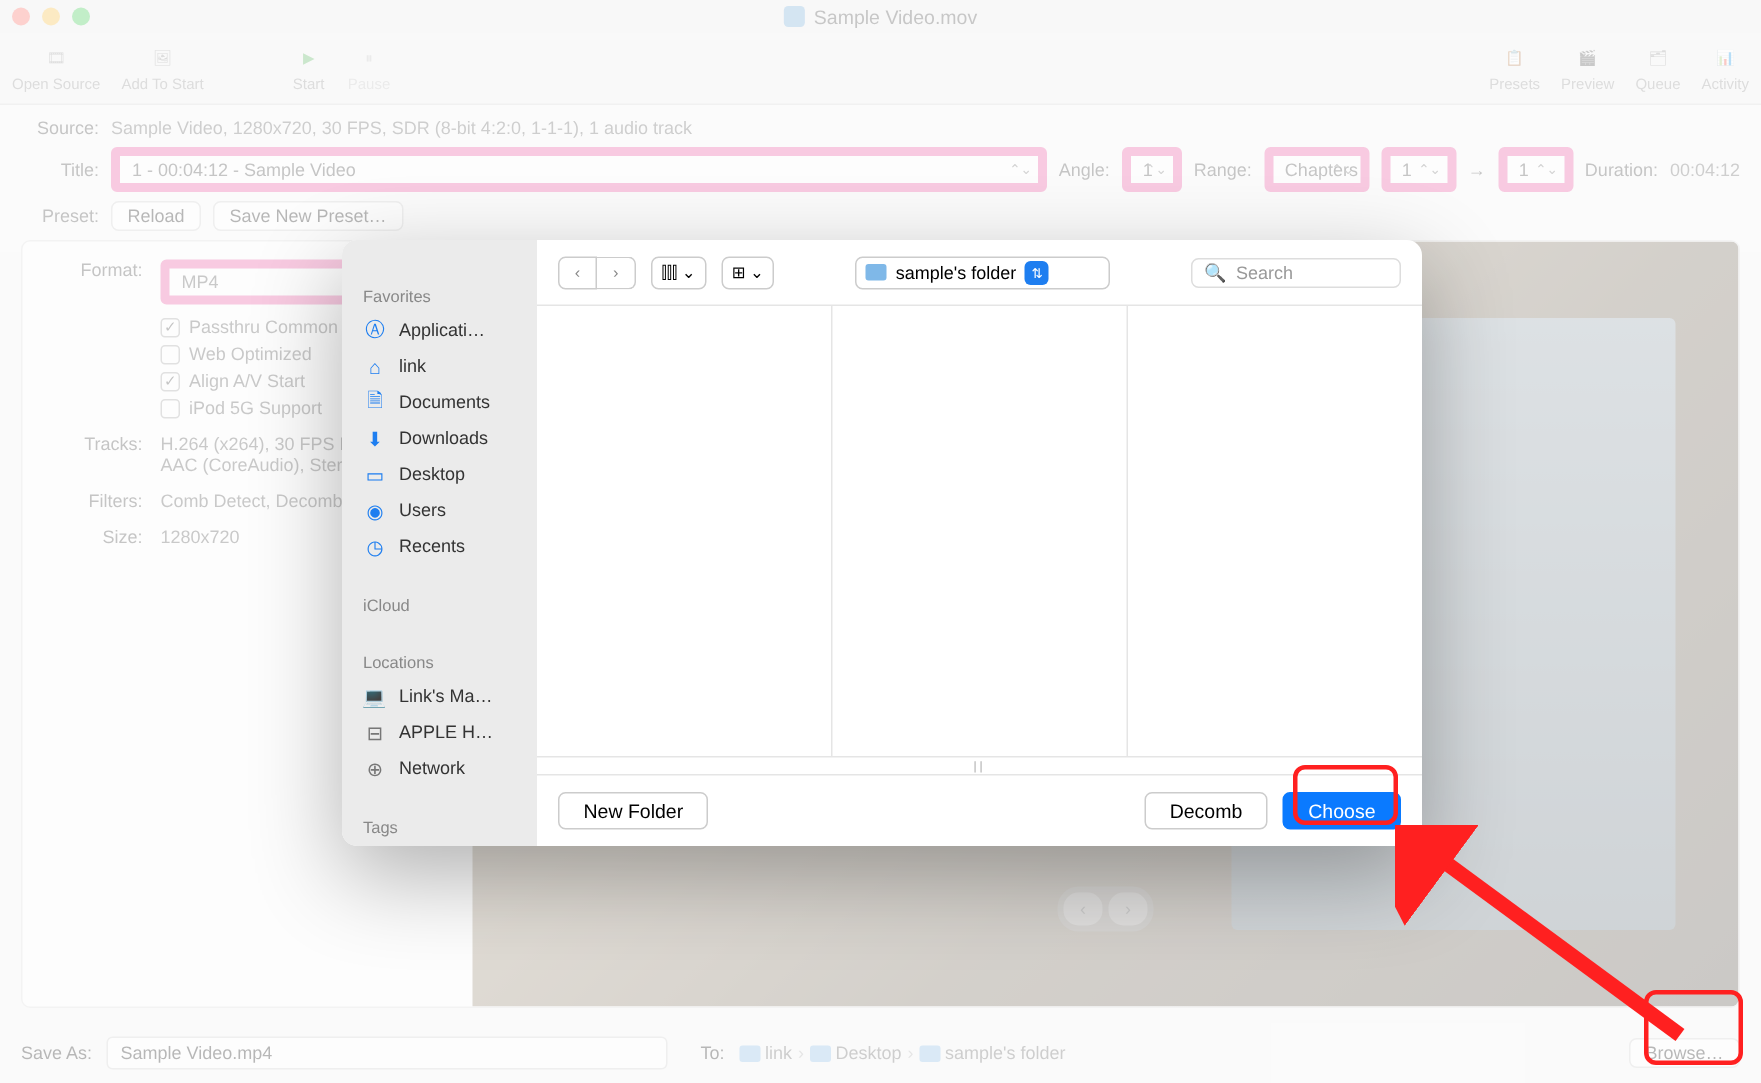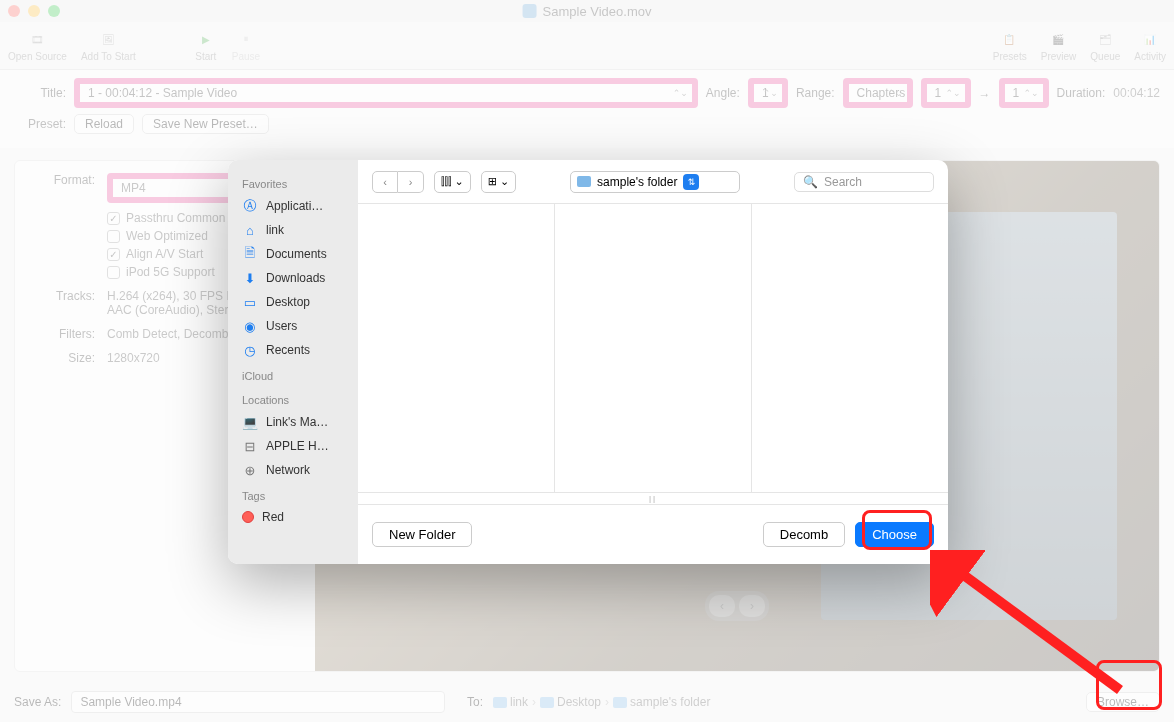--- a/index.html
+++ b/index.html
@@ -53,21 +53,21 @@
 .save-input { flex: 1; max-width: 680px; background: #fff; border: 1px solid #ccc; border-radius: 4px; padding: 3px 8px; font-size: 12px; }
 .breadcrumb { display: flex; align-items: center; gap: 4px; color: #555; font-size: 12px; }
 .bc-folder { display: flex; align-items: center; gap: 3px; }
 .bc-icon { width: 14px; height: 11px; background: #7fb8e8; border-radius: 2px; display: inline-block; }
 .bc-sep { color: #aaa; }
 
 
 .overlay { position: absolute; inset: 0; background: rgba(255,255,255,0.5); }
 .dialog { position: absolute; top: 160px; left: 228px; width: 720px; height: 404px; background: #fff; border-radius: 10px; box-shadow: 0 20px 60px rgba(0,0,0,0.3); display: flex; overflow: hidden; }
 .dlg-sidebar { width: 130px; background: #ebebeb; padding: 10px 0; overflow-y: auto; font-size: 12px; position: relative; }
-.sb-section { padding: 4px 14px; color: #888; font-size: 11px; font-weight: 500; margin-top: 4px; }
+.sb-section { padding: 4px 14px; color: #888; font-size: 11px; font-weight: 500; margin-top: 18px; }
 .sb-item { padding: 4px 14px; display: flex; align-items: center; gap: 8px; color: #333; cursor: pointer; }
 .sb-icon { width: 16px; height: 16px; display: flex; align-items: center; justify-content: center; color: #1e7ef0; font-size: 13px; }
 .sb-icon.gray { color: #777; }
 .tag-dot { width: 12px; height: 12px; border-radius: 50%; border: 1px solid #999; }
 .tag-dot.red { background: #ff5f57; border-color: #e04040; }
 
 .dlg-main { flex: 1; display: flex; flex-direction: column; }
 .dlg-toolbar { height: 44px; border-bottom: 1px solid #e5e5e5; display: flex; align-items: center; padding: 0 14px; gap: 10px; }
 .nav-btns { display: flex; }
 .nav-btn { width: 26px; height: 22px; border: 1px solid #ccc; background: #fff; display: flex; align-items: center; justify-content: center; font-size: 11px; color: #888; }
@@ -76,21 +76,21 @@
 .view-btn { height: 22px; padding: 0 6px; border: 1px solid #ccc; border-radius: 5px; background: #fff; display: flex; align-items: center; gap: 3px; font-size: 11px; }
 .path-select { flex: 0 0 auto; min-width: 170px; display: flex; align-items: center; gap: 6px; background: #fff; border: 1px solid #ccc; border-radius: 5px; padding: 2px 4px 2px 6px; font-size: 12px; }
 .path-select .updown { background: #1e7ef0; color: #fff; border-radius: 4px; width: 16px; height: 16px; display: flex; align-items: center; justify-content: center; font-size: 9px; }
 .search-box { flex: 1; display: flex; align-items: center; gap: 6px; background: #fff; border: 1px solid #ddd; border-radius: 5px; padding: 2px 8px; font-size: 12px; color: #999; max-width: 140px; }
 
 .dlg-columns { flex: 1; display: flex; background: #fff; }
 .col { flex: 1; border-right: 1px solid #e5e5e5; }
 .col:last-child { border-right: none; }
 .resize-handle { height: 12px; display: flex; align-items: center; justify-content: center; border-top: 1px solid #e5e5e5; color: #aaa; font-size: 8px; letter-spacing: 2px; }
 
-.dlg-footer { height: 60px; border-top: 1px solid #e5e5e5; display: flex; align-items: center; padding: 0 14px; gap: 10px; }
+.dlg-footer { height: 48px; border-top: 1px solid #e5e5e5; display: flex; align-items: center; padding: 0 14px; gap: 10px; }
 .dlg-footer .spacer { flex: 1; }
 .dlg-btn { padding: 4px 16px; border: 1px solid #ccc; border-radius: 5px; background: #fff; font-size: 13px; cursor: pointer; }
 .dlg-btn.primary { background: #0a7aff; color: #fff; border-color: #0a7aff; }
 
 
 .highlight { position: absolute; border: 3px solid #ff2020; border-radius: 8px; pointer-events: none; z-index: 100; }
 .arrow { position: absolute; z-index: 99; pointer-events: none; }
 
 .dimmed { opacity: 0.55; }
 </style>
@@ -141,20 +141,24 @@
     <div class="tb-icon">🗂</div>
     <span>Queue</span>
   </div>
   <div class="tb-item">
     <div class="tb-icon">📊</div>
     <span>Activity</span>
   </div>
 </div>
 
 <div class="info-area">
+  <div class="info-row">
+    <span class="info-label">Source:</span>
+    <span class="info-value">Sample Video, 1280x720, 30 FPS, SDR (8-bit 4:2:0, 1-1-1), 1 audio track</span>
+  </div>
   <div class="info-row">
     <span class="info-label">Title:</span>
     <div class="select-like title-select">1 - 00:04:12 - Sample Video</div>
     <span class="info-label" style="min-width:auto">Angle:</span>
     <div class="select-like" style="width:40px">1</div>
     <span class="info-label" style="min-width:auto">Range:</span>
     <div class="select-like" style="width:70px">Chapters</div>
     <div class="select-like" style="width:50px">1</div>
     <span>→</span>
     <div class="select-like" style="width:50px">1</div>

